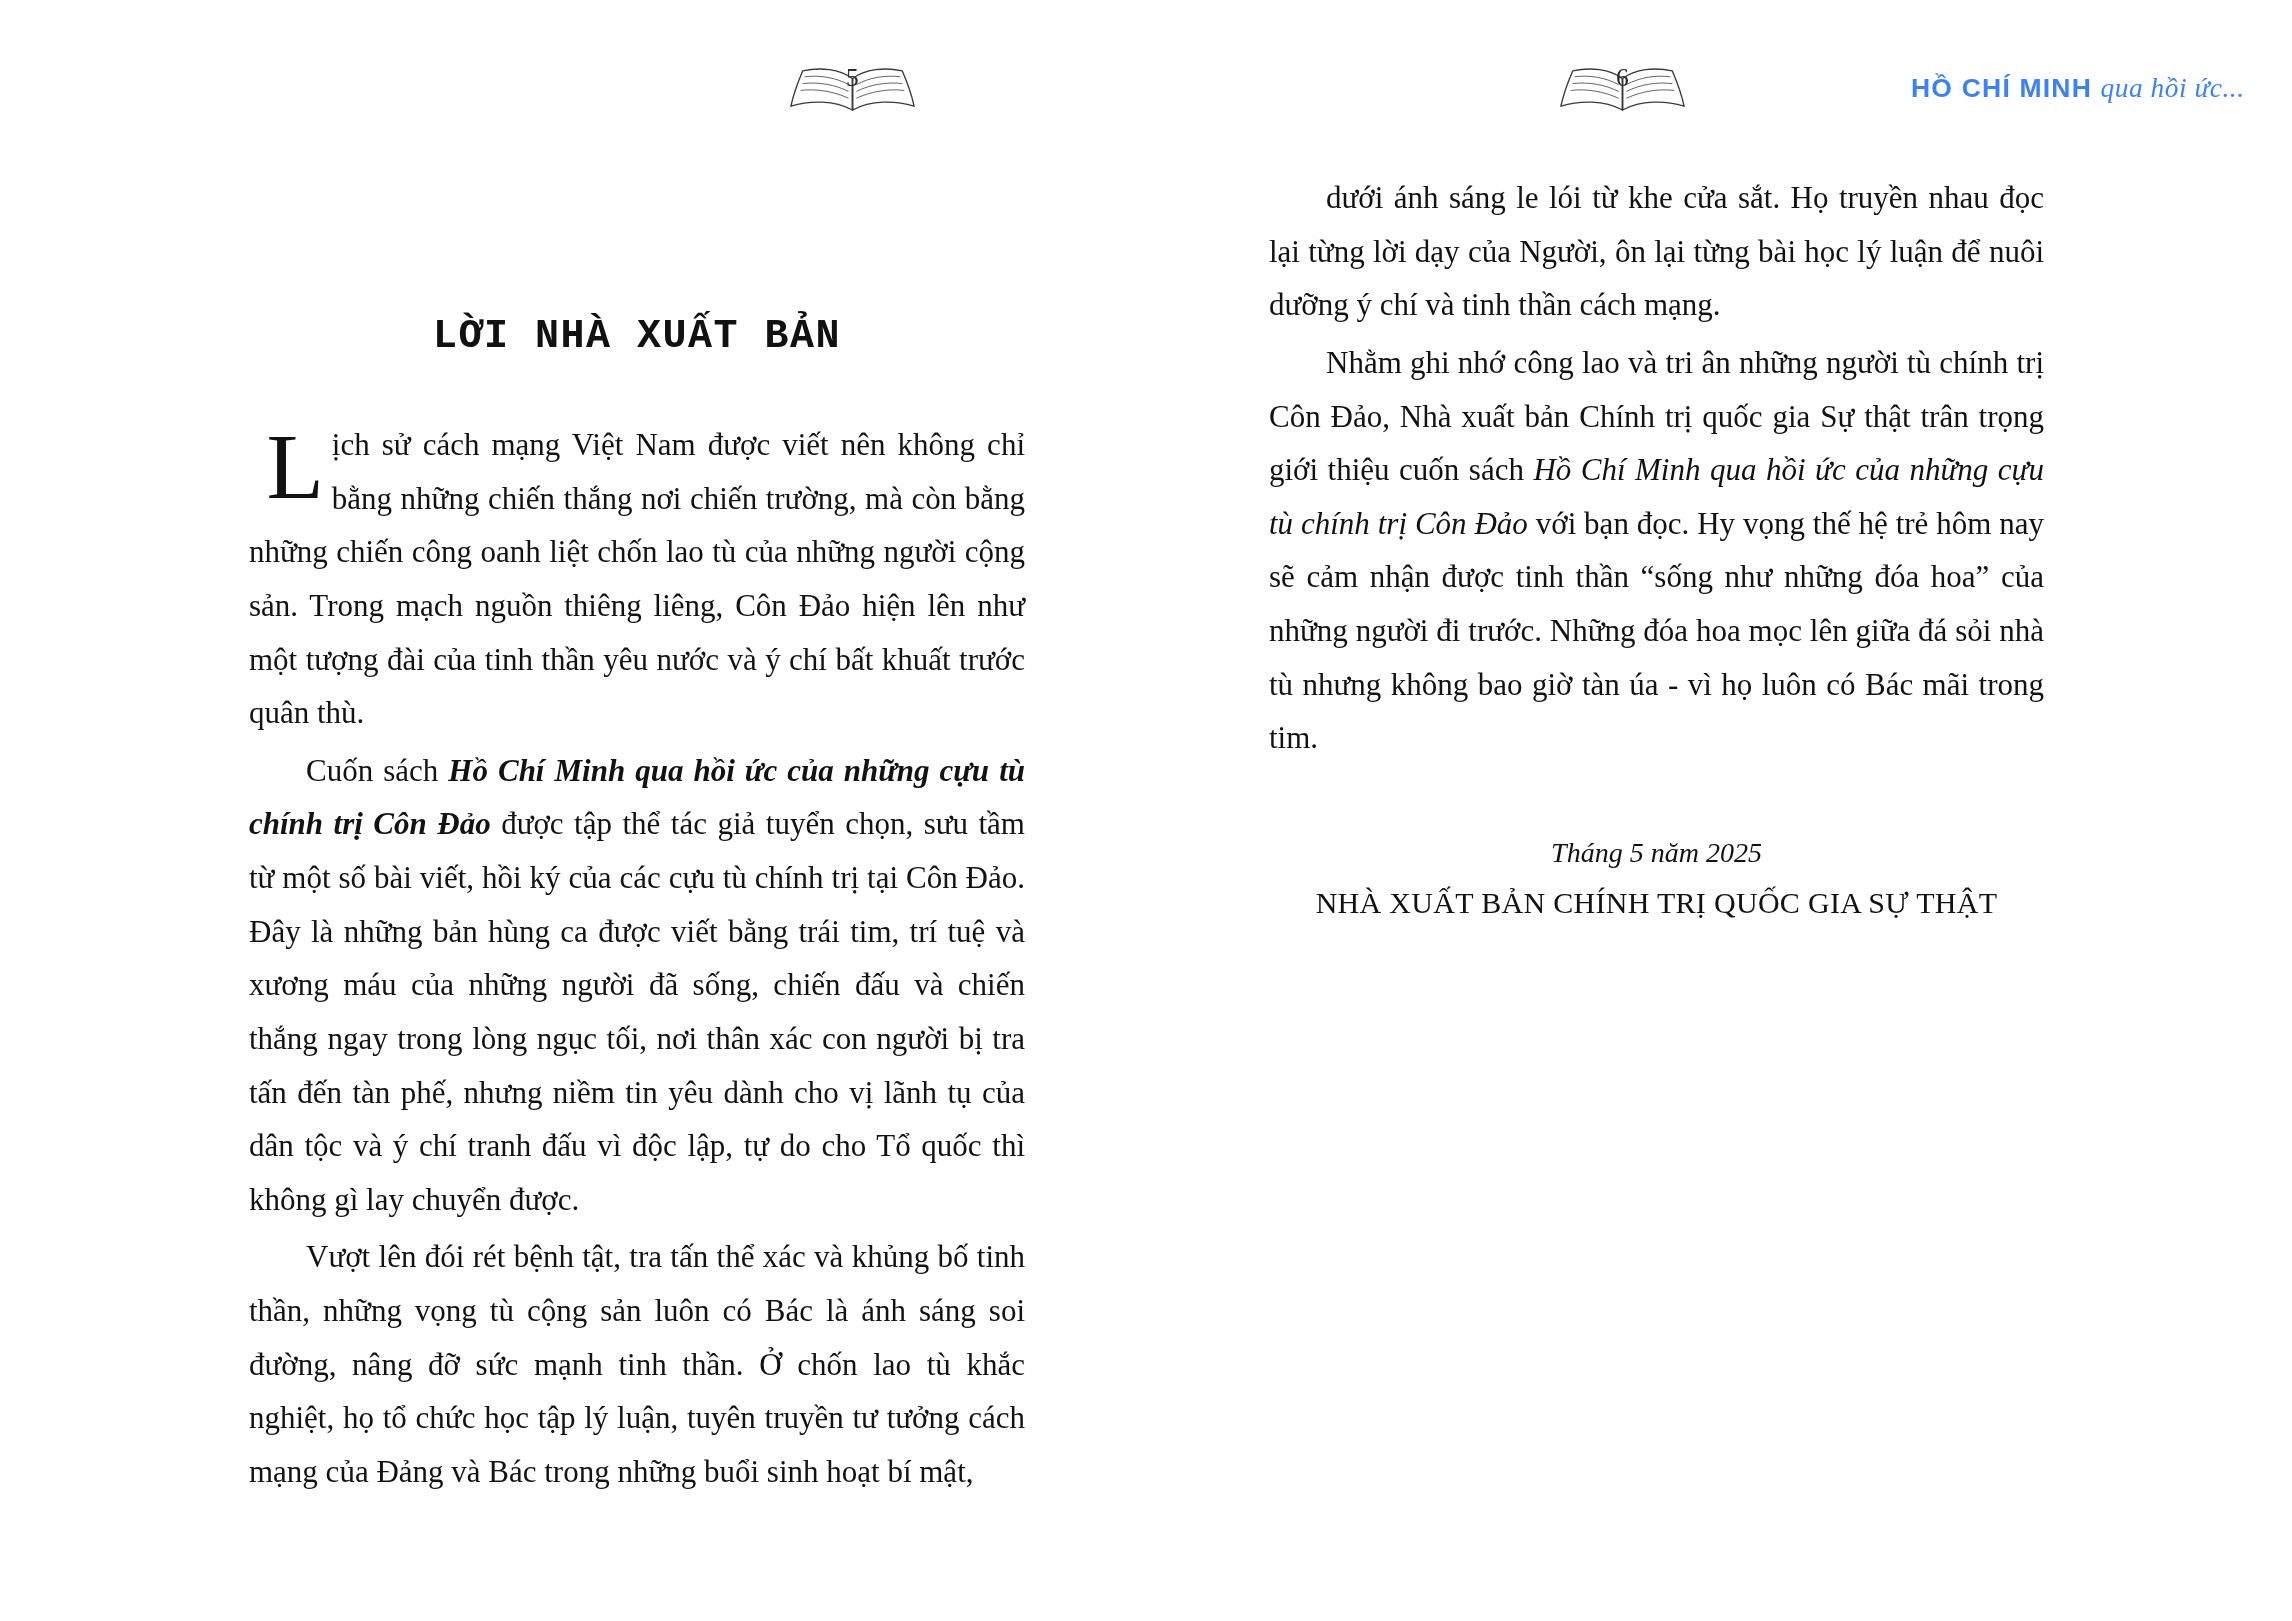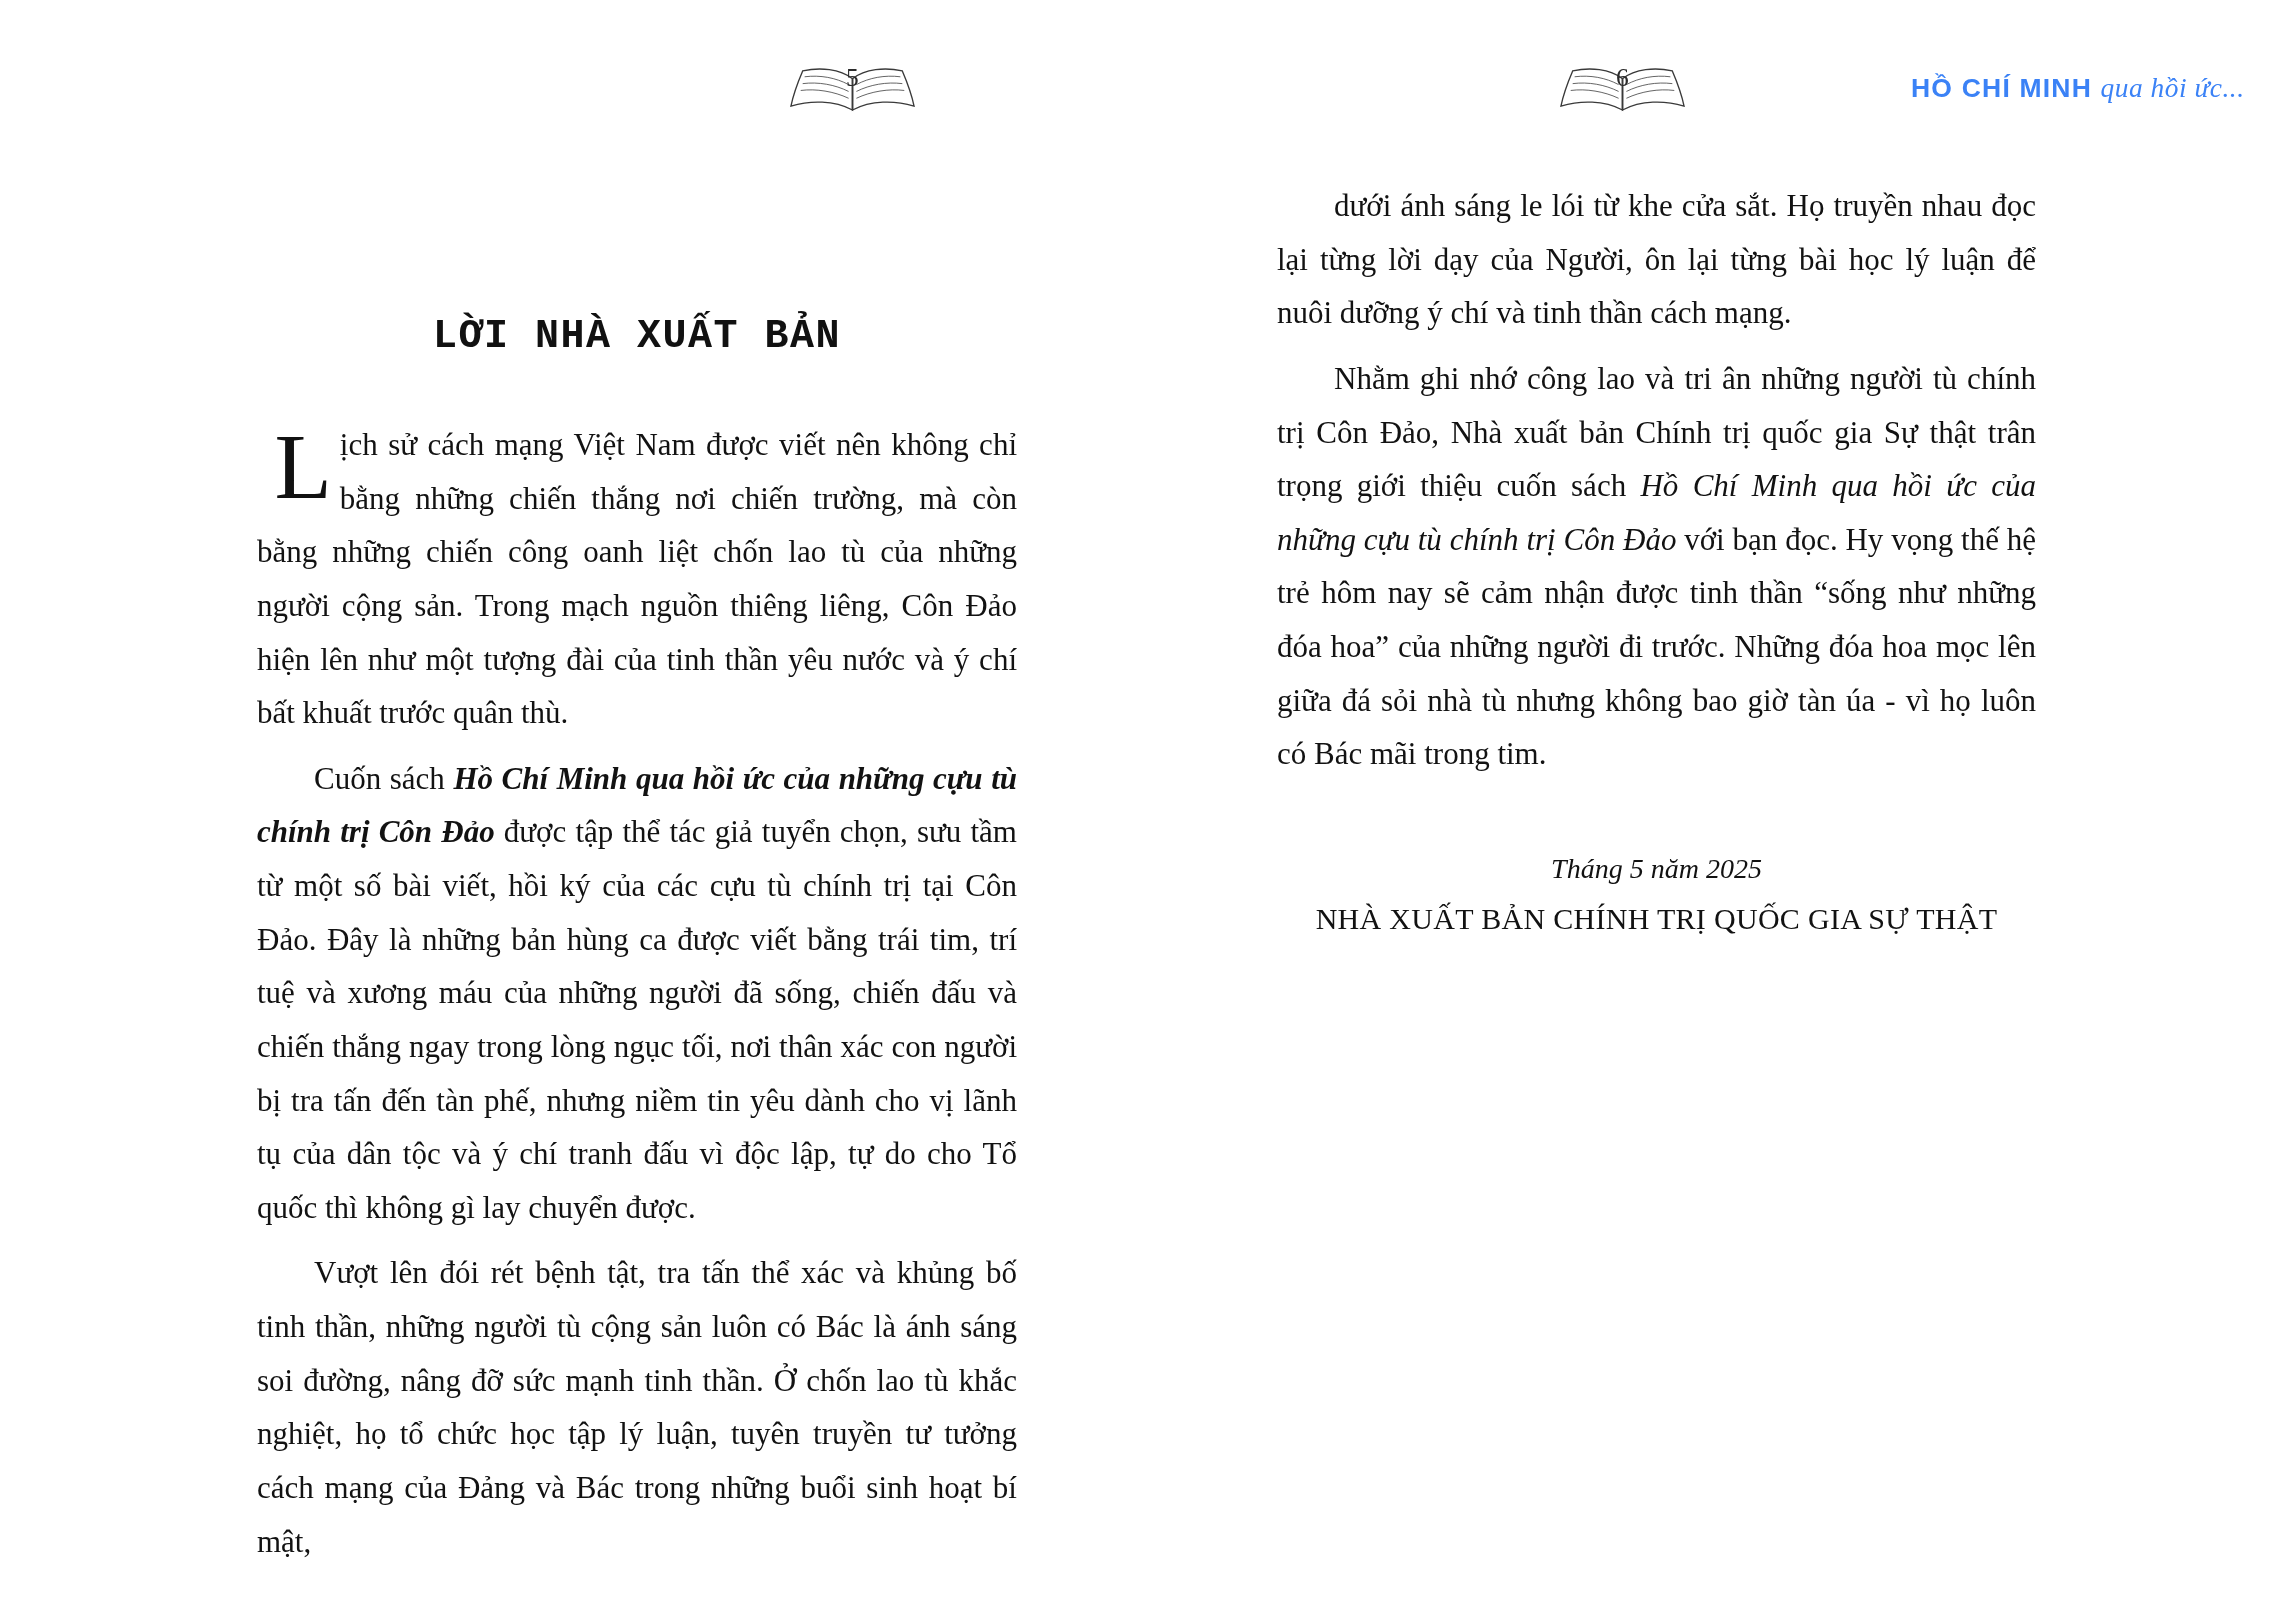--- a/index.html
+++ b/index.html
@@ -94,21 +94,21 @@
     letter-spacing: 1.5px;
     text-align: center;
     margin: 147px 0 59px 0;
     color: #111;
   }
 
   p.body-par {
     font-size: 31px;
     line-height: 1.73;
     text-align: justify;
-    margin: 12px;
+    margin: 4px;
     text-indent: 57px;
     color: #121212;
     hyphens: none;
   }
   p.first-par {
     text-indent: 0;
   }
   .dropcap {
     float: left;
     font-family: "Liberation Serif", serif;
@@ -172,21 +172,21 @@
         <div class="folio">5</div>
       </div>
     </div>
 
     <h1 class="doc-title">LỜI NHÀ XUẤT BẢN</h1>
 
     <p class="body-par first-par"><span class="dropcap">L</span><span>ịch sử cách mạng Việt Nam được viết nên không chỉ bằng những chiến thắng nơi chiến trường, mà còn bằng những chiến công oanh liệt chốn lao tù của những người cộng sản. Trong mạch nguồn thiêng liêng, Côn Đảo hiện lên như một tượng đài của tinh thần yêu nước và ý chí bất khuất trước quân thù.</span></p>
 
     <p class="body-par"><span>Cuốn sách </span><span class="bold-ital">Hồ Chí Minh qua hồi ức của những cựu tù chính trị Côn Đảo</span><span> được tập thể tác giả tuyển chọn, sưu tầm từ một số bài viết, hồi ký của các cựu tù chính trị tại Côn Đảo. Đây là những bản hùng ca được viết bằng trái tim, trí tuệ và xương máu của những người đã sống, chiến đấu và chiến thắng ngay trong lòng ngục tối, nơi thân xác con người bị tra tấn đến tàn phế, nhưng niềm tin yêu dành cho vị lãnh tụ của dân tộc và ý chí tranh đấu vì độc lập, tự do cho Tổ quốc thì  không gì lay chuyển được.</span></p>
 
-    <p class="body-par">Vượt lên đói rét bệnh tật, tra tấn thể xác và khủng bố tinh thần, những người tù cộng sản luôn có Bác là ánh sáng soi đường, nâng đỡ sức mạnh tinh thần. Ở chốn lao tù khắc nghiệt, họ tổ chức học tập lý luận, tuyên truyền tư tưởng cách mạng của Đảng và Bác trong những buổi sinh hoạt bí mật,</p>
+    <p class="body-par">Vượt lên đói rét bệnh tật, tra tấn thể xác và khủng bố tinh thần, những vọng tù cộng sản luôn có Bác là ánh sáng soi đường, nâng đỡ sức mạnh tinh thần. Ở chốn lao tù khắc nghiệt, họ tổ chức học tập lý luận, tuyên truyền tư tưởng cách mạng của Đảng và Bác trong những buổi sinh hoạt bí mật,</p>
 
   </div>
 
   <div class="page page-right">
 
     <div class="runhead runhead-right">
       <div class="book-ornament">
         <svg width="127" height="59" viewBox="0 0 130 60" xmlns="http://www.w3.org/2000/svg">
           <g fill="none" stroke="#3a3a3a" stroke-width="1.4">
             <path d="M65 20 C 52 10, 32 8, 14 12 C 8 26, 4 38, 2 48 C 22 42, 46 42, 65 52 Z"></path>

